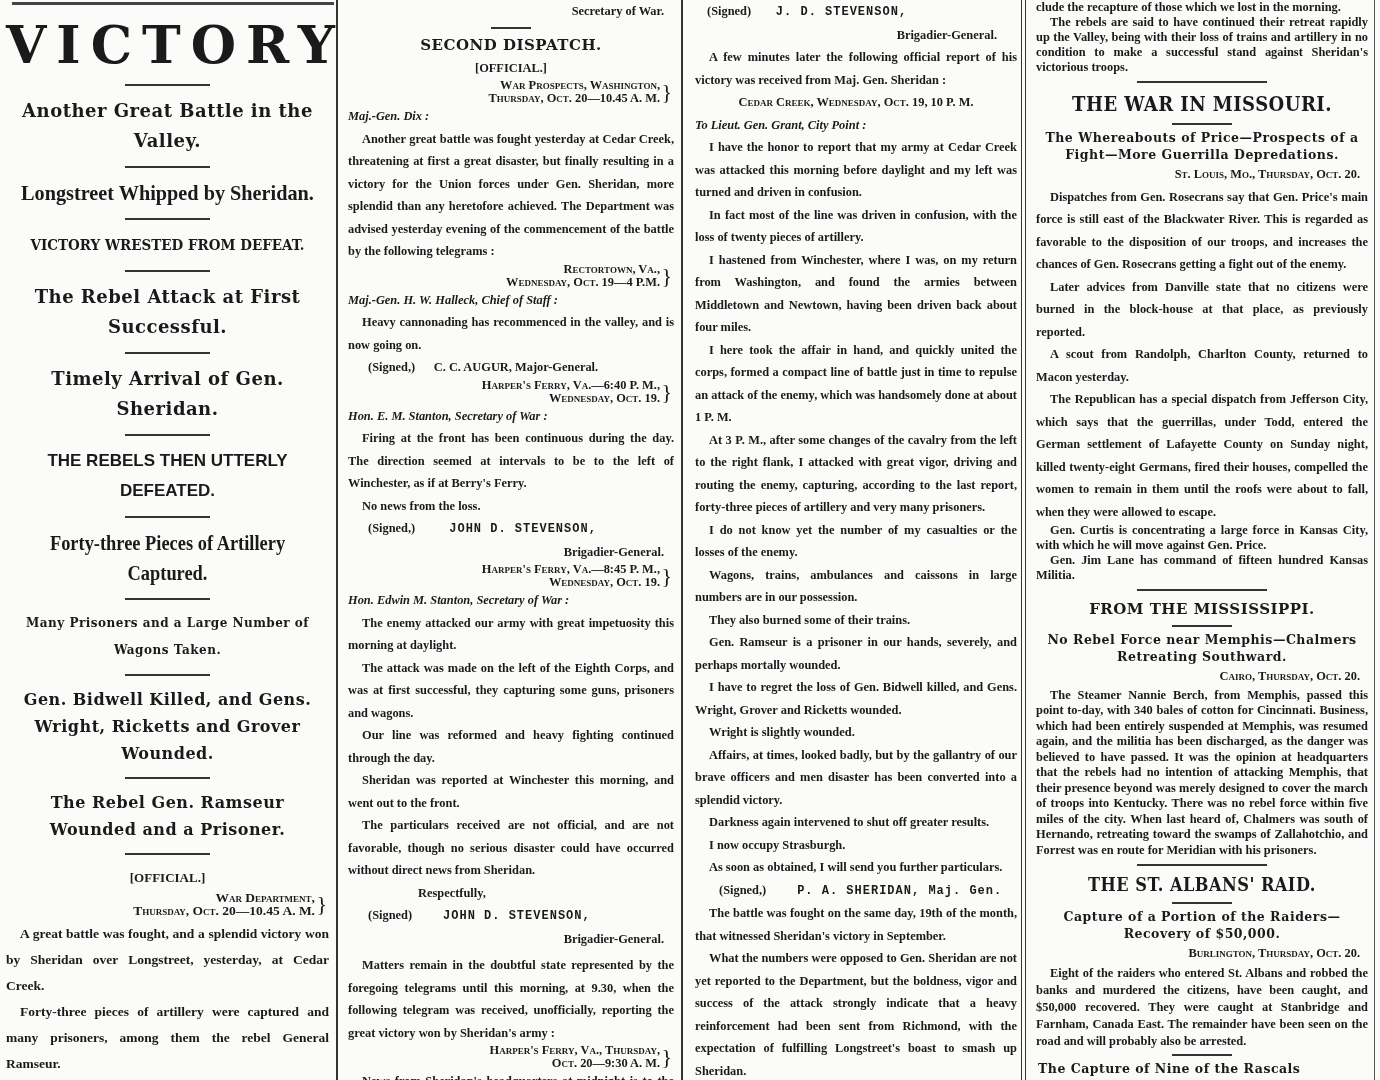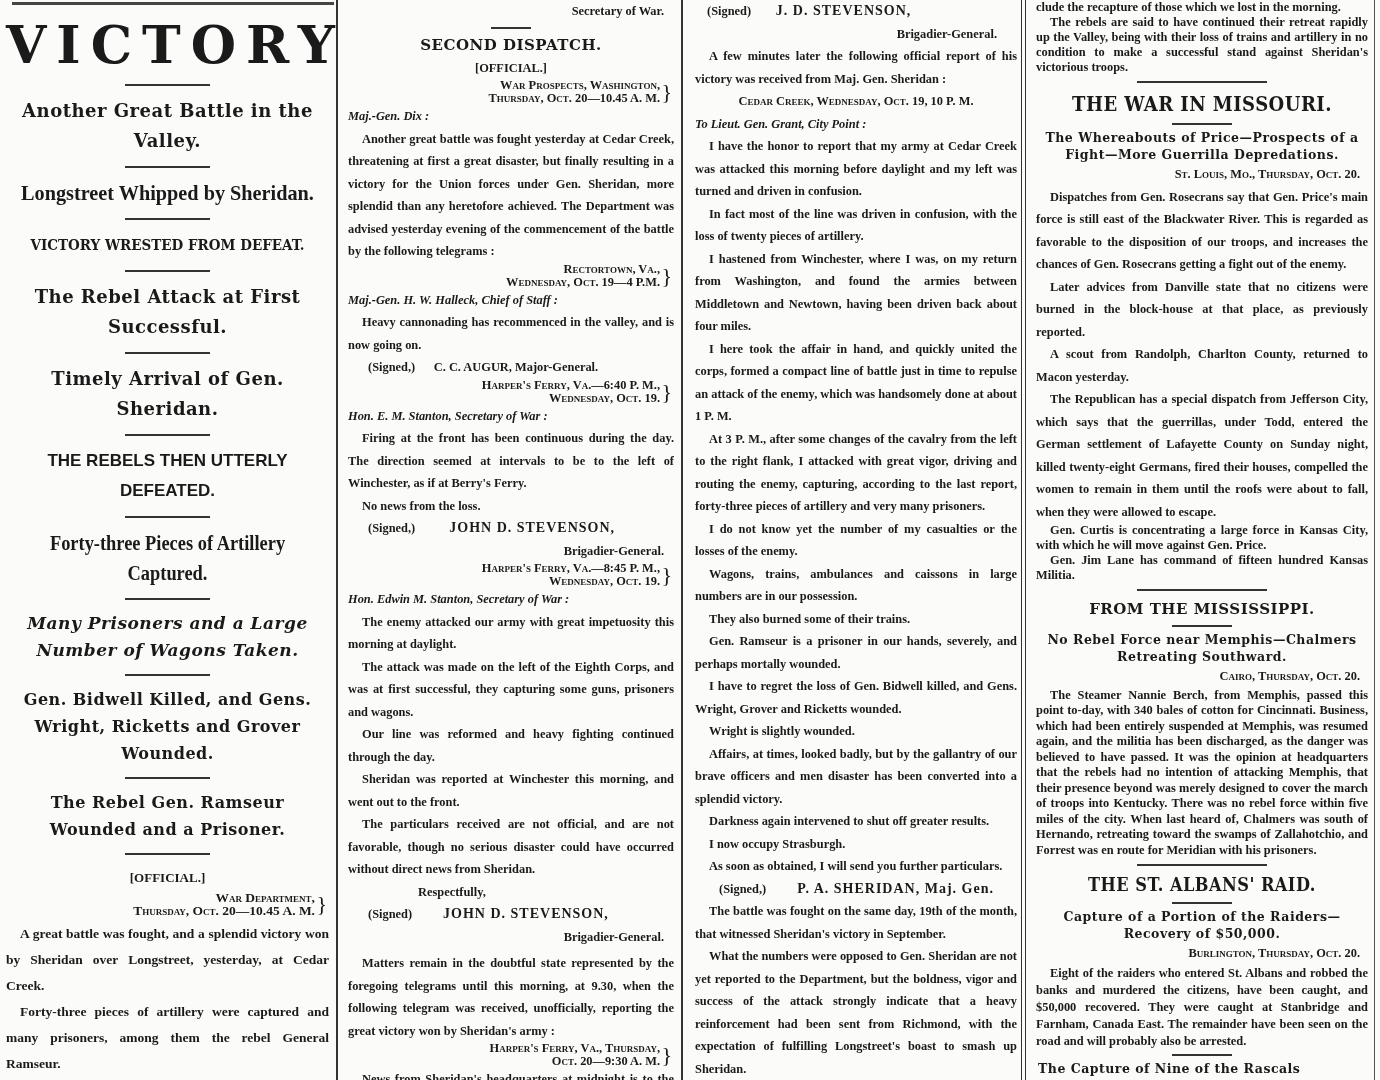--- a/index.html
+++ b/index.html
@@ -27,21 +27,21 @@
   .hl.gothic { font-family: "DejaVu Sans", sans-serif; font-size: 16px; font-stretch: condensed; letter-spacing: 0; }
   .hl.sans-caps { font-family: "Liberation Sans", sans-serif; font-size: 18px; letter-spacing: 0; }
 
   .txt { font-size: 12.4px; line-height: 22.5px; text-align: justify; font-weight: bold; font-family: "Liberation Serif", serif; }
   .col1 .txt { font-size: 13.5px; line-height: 26px; }
   .p { text-indent: 14px; }
   .center { text-align: center; text-indent: 0; }
   .right { text-align: right; text-indent: 0; }
   .italic { font-style: italic; text-indent: 0; }
   .sig { text-indent: 0; padding-left: 20px; }
-  .sig-name { font-family: Liberation Serif, serif; font-size: 14px; letter-spacing: 1px; }
+  .sig-name { font-family: Liberation Mono, monospace; font-size: 12px; letter-spacing: 1px; }
   .sc { font-variant: small-caps; }
   .dateline { text-align: right; text-indent: 0; line-height: 13px; padding-right: 14px; position: relative; }
   .dateline::after { content: "}"; position: absolute; right: 2px; top: 0; font-size: 22px; line-height: 26px; font-weight: normal; }
   .sechead { text-align: center; font-family: "DejaVu Serif", serif; font-weight: bold; font-size: 15px; letter-spacing: 0.5px; line-height: 24px; }
   .sechead.big { font-size: 20px; line-height: 30px; transform: scaleX(0.9); }
   .subhead { text-align: center; font-family: "DejaVu Serif", serif; font-weight: bold; font-size: 12.5px; line-height: 17px; letter-spacing: 0.5px; padding: 0 4px; }
   .subhead.hang { text-align: left; padding-left: 18px; text-indent: -16px; }
   .dash-rule { width: 130px; height: 2px; background: #333; margin: 6px auto; }
   .small-rule { width: 40px; height: 2px; background: #333; margin: 4px auto; }
   .mt4 { margin-top: 4px; }
@@ -68,21 +68,21 @@
     <div class="hl gothic" style="font-weight:bold;font-family:'DejaVu Serif',serif;font-size:15px;">VICTORY WRESTED FROM DEFEAT.</div>
     <div class="rule"></div>
     <div class="hl egyptian">The Rebel Attack at First Successful.</div>
     <div class="rule"></div>
     <div class="hl egyptian">Timely Arrival of Gen. Sheridan.</div>
     <div class="rule"></div>
     <div class="hl sans-caps" style="font-size:17px;">THE REBELS THEN UTTERLY DEFEATED.</div>
     <div class="rule"></div>
     <div class="hl condensed" style="font-size:20px;">Forty-three Pieces of Artillery Captured.</div>
     <div class="rule"></div>
-    <div class="hl egyptian" style="font-size:17px;line-height:27px;font-style:italic;">Many Prisoners and a Large Number of Wagons Taken.</div>
+    <div class="hl egyptian" style="font-size:12px;line-height:27px;">Many Prisoners and a Large Number of Wagons Taken.</div>
     <div class="rule"></div>
     <div class="hl egyptian" style="font-size:16px;line-height:27px;">Gen. Bidwell Killed, and Gens. Wright, Ricketts and Grover Wounded.</div>
     <div class="rule"></div>
     <div class="hl egyptian" style="font-size:16px;line-height:27px;">The Rebel Gen. Ramseur Wounded and a Prisoner.</div>
     <div class="rule"></div>
     <div class="txt">
       <div class="center sc" style="font-size:13px;">[OFFICIAL.]</div>
       <div class="dateline sc">
         <div>War Department,</div>
         <div>Thursday, Oct. 20—10.45 A. M.</div>

